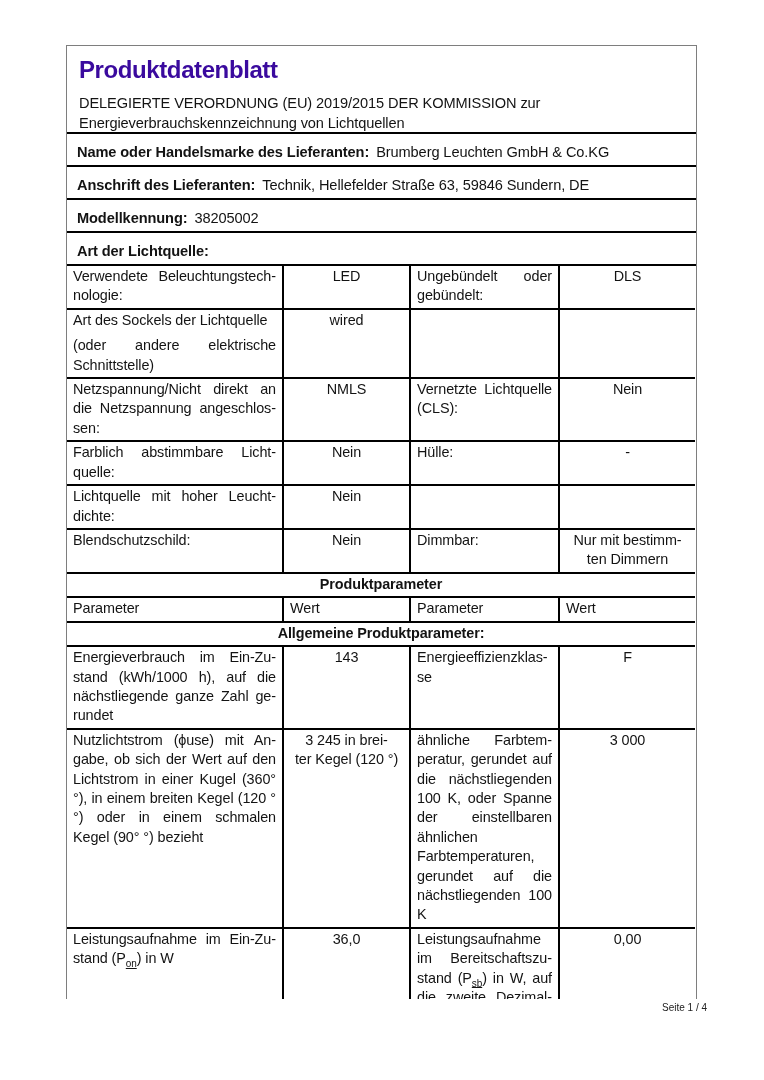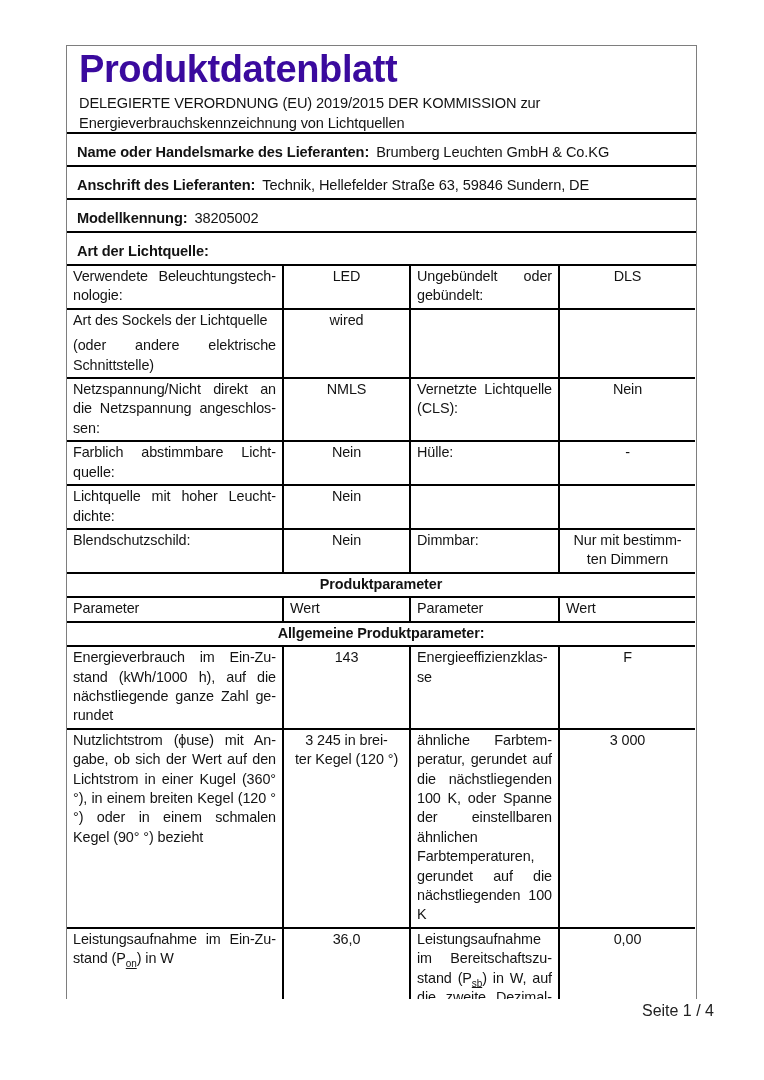--- a/index.html
+++ b/index.html
@@ -24,21 +24,21 @@
   }
 
   .header-block {
     box-sizing: border-box;
     height: 88px;
     padding: 7px 12px 0 12px;
     border-bottom: 2px solid #000;
     overflow: hidden;
   }
   .title {
-    font-size: 38px;
+    font-size: 24px;
     line-height: 33px;
     font-weight: bold;
     letter-spacing: -0.4px;
     margin: 0 0 7px 0;
   }
   .reg-line {
     font-size: 14.6px;
     line-height: 20px;
   }
 
@@ -85,23 +85,23 @@
     margin-top: 31px;
   }
   td.colhead { text-align: left; }
 
   table.grid td p { margin: 0; }
   table.grid td p + p { margin-top: 6px; }
   sub { font-size: 10px; line-height: 0; text-decoration: underline; }
 
   .page-footer {
     position: absolute;
-    right: 50px;
+    right: 57px;
     top: 1002px;
-    font-size: 16px;
+    font-size: 10px;
     color: #222;
   }
 </style>
 </head>
 <body>
 
 <div class="sheet">
 
   <div class="header-block">
     <div class="title" style="color: rgb(58, 10, 158);">Produktdatenblatt</div>

